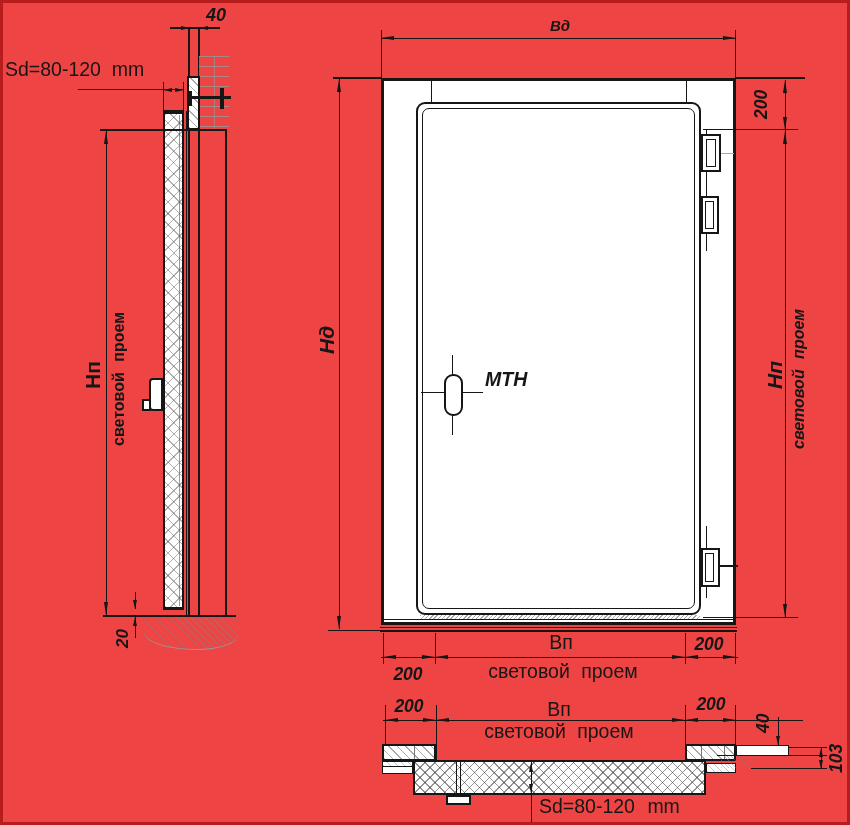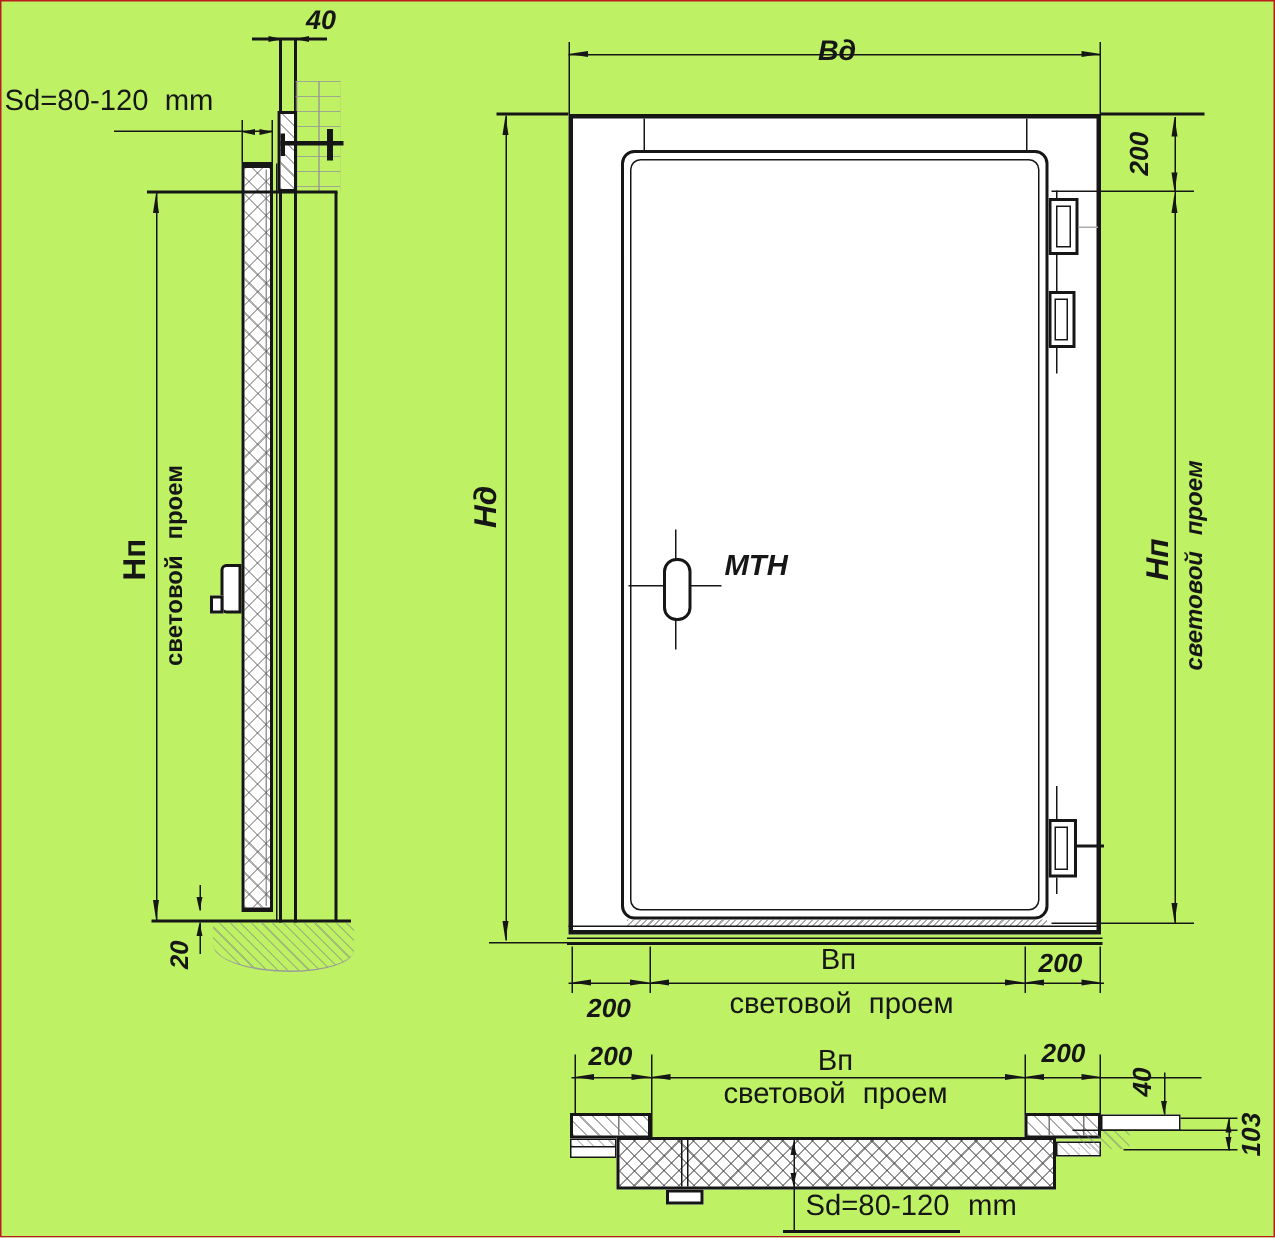--- a/index.html
+++ b/index.html
@@ -1,16 +1,16 @@
 <!DOCTYPE html>
 <html><head>
 <meta charset="utf-8">
 <style>
   html,body{margin:0;padding:0;background:#fff}
-  .canvas{position:relative;width:850px;height:825px;background:#bef264;border:1px solid #b91c1c;
+  .canvas{position:relative;width:850px;height:825px;background:#ef4444;border:3px solid #b91c1c;
           box-sizing:border-box;font-family:"Liberation Sans",sans-serif;color:#161616;overflow:hidden}
   .lh,.lv{position:absolute;background:#161616}
   .box{position:absolute;box-sizing:border-box;border:2px solid #161616;background:#fff}
   .nofill{background:transparent}
   .lbl{position:absolute;display:flex;align-items:center;justify-content:center;color:#161616;
        line-height:1;white-space:pre}
   .vt{writing-mode:vertical-rl;transform:rotate(180deg)}
   .bi{font-weight:700;font-style:italic}
   .b{font-weight:700}
   .cap{word-spacing:6px}
@@ -88,21 +88,21 @@
     <div class="hatchf" style="position:absolute;left:141px;top:614px;width:94px;height:32px;border-radius:0 0 48% 60%;border-bottom:1px solid #9a9a9a"></div>
   </div>
 
   <div>
 
     <div class="lv" style="left:377.5px;top:27px;width:1px;height:48px"></div>
     <div class="lv" style="left:732px;top:27px;width:1px;height:48px"></div>
     <div class="lh" style="left:378px;top:35px;width:355px;height:1px"></div>
     <div class="ar aL" style="left:378px;top:33px"></div>
     <div class="ar aR" style="left:720px;top:33px"></div>
-    <div class="lbl bi" style="left:526px;top:19px;width:62px;height:28px;font-size:19px">Вд</div>
+    <div class="lbl bi" style="left:526px;top:8px;width:62px;height:28px;font-size:15px">Вд</div>
 
     <div class="lh" style="left:330px;top:74px;width:48px;height:1.5px"></div>
     <div class="lh" style="left:325px;top:626.5px;width:53px;height:1.5px"></div>
     <div class="lv" style="left:335.5px;top:76px;width:1px;height:550px"></div>
     <div class="ar aU" style="left:333.5px;top:76px"></div>
     <div class="ar aD" style="left:333.5px;top:613px"></div>
     <div class="lbl bi vt" style="left:309px;top:303px;width:28px;height:68px;font-size:21px">Нд</div>
 
     <div class="box" style="left:378px;top:75px;width:355px;height:547px;border-width:3px"></div>
     <div class="lv" style="left:427.5px;top:78px;width:1.5px;height:21px"></div>

